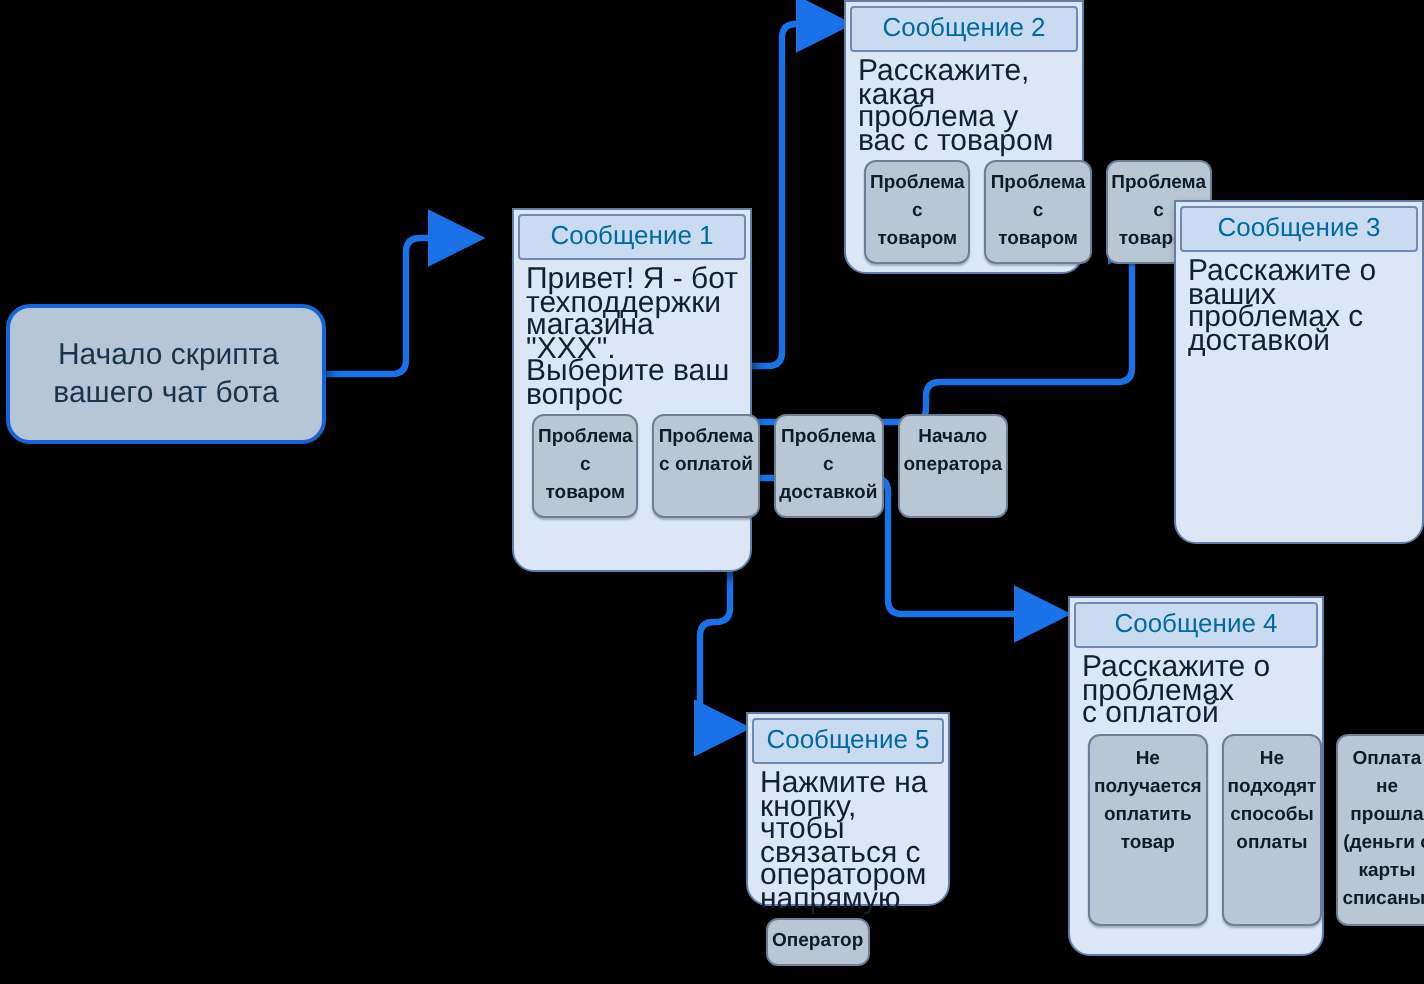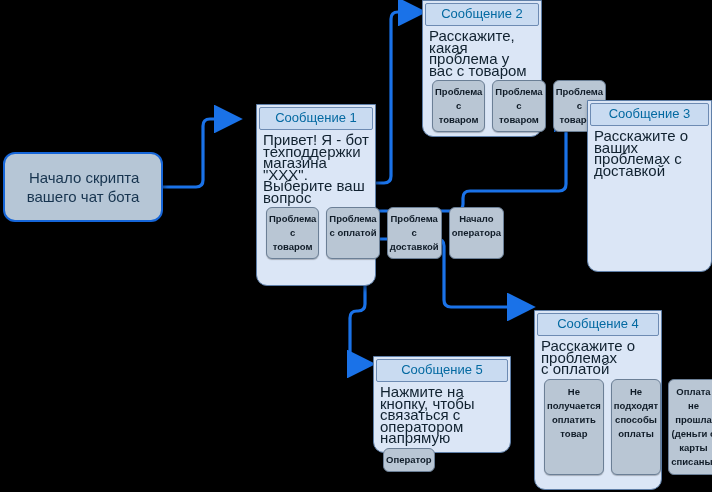--- a/index.html
+++ b/index.html
@@ -147,36 +147,36 @@
       <div class="msg-btn">Проблема с товаром</div>
     </div>
   </div>
 
   <div class="msg-card" style="left:587px; top:100px; width:125px; height:172px;">
     <div class="msg-header">Сообщение 3</div>
     <div class="msg-desc">Расскажите о ваших
 проблемах с доставкой</div>
   </div>
 
-  <div class="msg-card" style="left:534px; top:298px; width:128px; height:180px;margin-top:12px;">
+  <div class="msg-card" style="left:534px; top:298px; width:128px; height:180px;">
     <div class="msg-header">Сообщение 4</div>
     <div class="msg-desc">Расскажите о проблемах
 с оплатой</div>
     <div class="msg-buttons">
       <div class="msg-btn tall">Не получается
 оплатить товар</div>
       <div class="msg-btn tall">Не подходят способы
 оплаты</div>
       <div class="msg-btn tall">Оплата не прошла
 (деньги с карты
 списаны)</div>
     </div>
   </div>
 
-  <div class="msg-card" style="left:373px; top:356px; width:138px; height:97px;">
+  <div class="msg-card" style="left:373px; top:356px; width:102px; height:97px;">
     <div class="msg-header">Сообщение 5</div>
     <div class="msg-desc">Нажмите на кнопку, чтобы
 связаться с оператором
 напрямую</div>
     <div class="msg-buttons">
       <div class="msg-btn">Оператор</div>
     </div>
   </div>
 
 </div>

